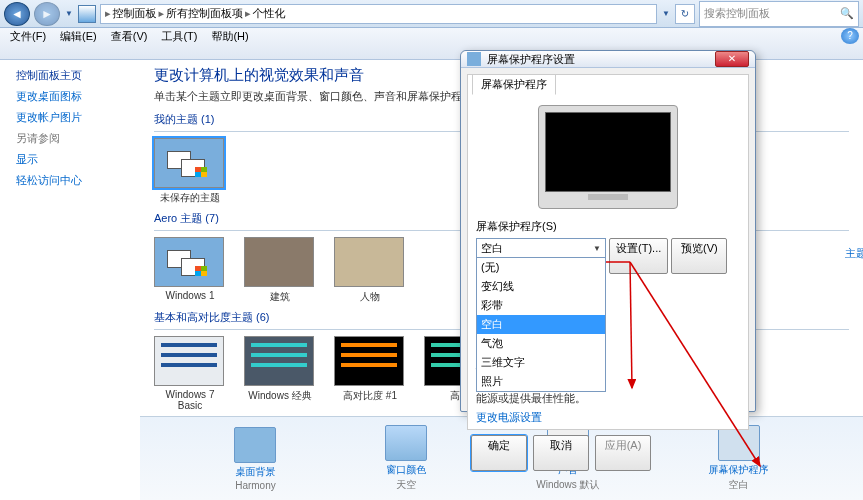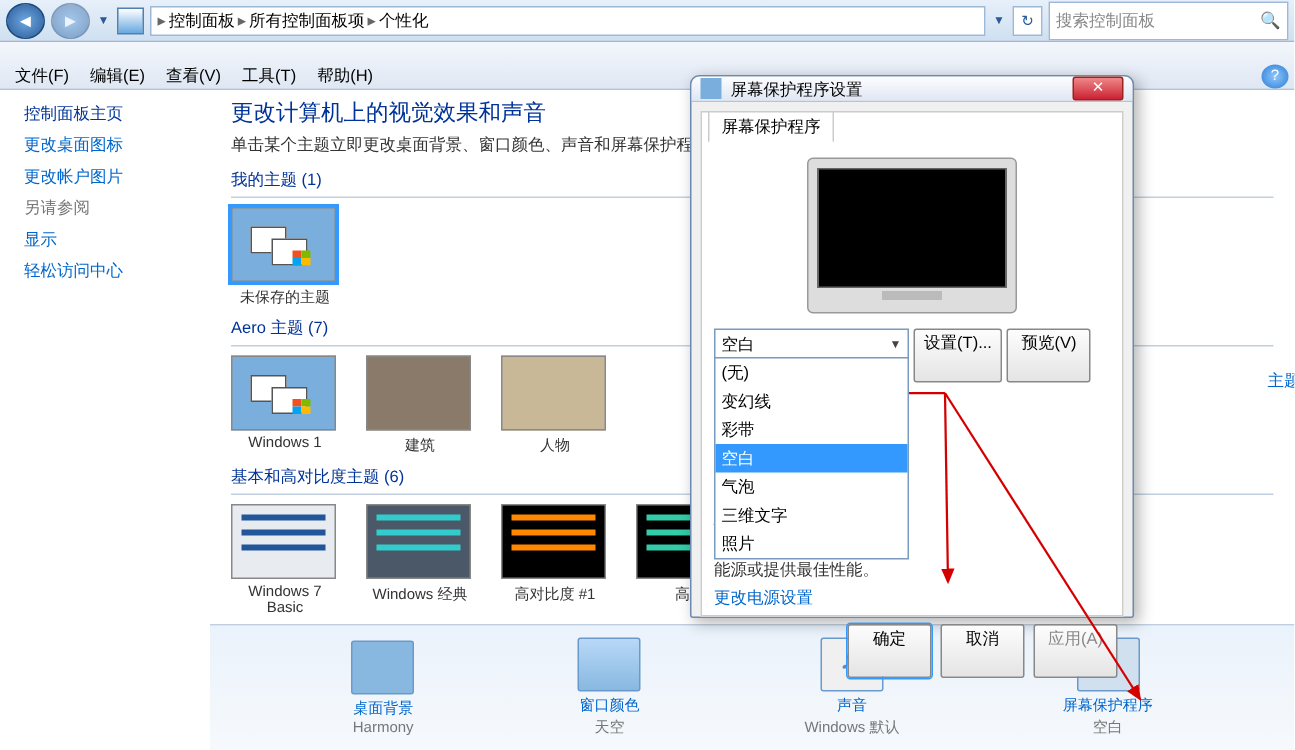--- a/index.html
+++ b/index.html
@@ -12,21 +12,21 @@
 .dd { width: 10px; height: 20px; display: flex; align-items: center; justify-content: center; color: #2a5a9a; font-size: 8px; }
 .explorer-ico { width: 18px; height: 18px; background: linear-gradient(#fff, #68a8e0); border: 1px solid #5080b0; }
 .breadcrumb { flex: 1; height: 20px; background: #fff; border: 1px solid #9db8d8; display: flex; align-items: center; font-size: 11px; padding: 0 4px; gap: 2px; }
 .breadcrumb span { color: #000; }
 .breadcrumb .sep { color: #666; }
 .refresh { width: 20px; height: 20px; border: 1px solid #9db8d8; background: #fff; display: flex; align-items: center; justify-content: center; color: #2a5a9a; font-size: 10px; }
 .searchbox { width: 160px; height: 20px; background: #fff; border: 1px solid #9db8d8; font-size: 11px; color: #888; padding: 12px 4px; display: flex; align-items: center; }
 .searchbox .mag { margin-left: auto; color: #3a6aa0; }
 
 
-.menubar { height: 32px; background: linear-gradient(#f3f7fc, #dfe7f3); display: flex; align-items: flex-end; gap: 2px; padding: 0 4px; font-size: 11px; border-bottom: 1px solid #b0c4de; }
+.menubar { height: 32px; background: linear-gradient(#f3f7fc, #dfe7f3); display: flex; align-items: flex-start; gap: 2px; padding: 0 4px; font-size: 11px; border-bottom: 1px solid #b0c4de; }
 .menubar .item { padding: 1px 6px; }
 .menubar .help { margin-left: auto; width: 18px; height: 16px; border-radius: 50%; background: radial-gradient(#8ec8ff, #2a7ad0); color: #fff; text-align: center; font-size: 10px; line-height: 16px; }
 
 
 .body { display: flex; height: calc(500px - 48px); }
 .sidebar { width: 140px; padding: 8px 4px 8px 16px; font-size: 11px; }
 .sidebar .hdr { color: #003399; margin-bottom: 6px; }
 .sidebar a { display: block; color: #0066cc; margin-bottom: 6px; text-decoration: none; }
 .sidebar .seealso { color: #777; margin-bottom: 6px; }
 
@@ -80,21 +80,21 @@
 .stand { width: 40px; height: 6px; background: #bbb; margin: 2px auto 0; }
 .formrow { margin: 4px 0; }
 .select-wrap { position: relative; display: inline-block; width: 130px; }
 .selectbox { width: 130px; height: 20px; border: 1px solid #7a9ac0; background: #fff; display: flex; align-items: center; padding: 0 4px; font-size: 11px; }
 .selectbox .caret { margin-left: auto; font-size: 8px; color: #444; }
 .btn { display: inline-block; min-width: 56px; height: 36px; border: 1px solid #888; background: linear-gradient(#fdfdfd, #e4e4e4); font-size: 11px; text-align: center; line-height: 18px; padding: 0 6px; border-radius: 2px; vertical-align: top; }
 .dropdown { position: absolute; top: 19px; left: 0; width: 130px; background: #fff; border: 1px solid #7a9ac0; z-index: 10; }
 .dropdown div { padding: 2px 4px; font-size: 11px; }
 .dropdown .sel { background: #3399ff; color: #fff; }
 .link { color: #0066cc; display: block; margin-top: 4px; }
-.dlg-footer { height: 34px; display: flex; align-items: center; justify-content: flex-end; gap: 6px; padding: 0 10px; }
+.dlg-footer { height: 34px; display: flex; align-items: center; gap: 6px; padding: 0 10px; }
 
 
 svg.annot { position: absolute; top: 0; left: 0; width: 863px; height: 500px; pointer-events: none; }
 </style>
 </head>
 <body>
 
 <div class="titlebar">
   <div class="nav-btn">◄</div>
   <div class="nav-btn disabled">►</div>
@@ -261,20 +261,21 @@
     <span>屏幕保护程序设置</span>
     <div class="dlg-close">✕</div>
   </div>
   <div class="dlg-body">
     <div class="tab">屏幕保护程序</div>
     <div class="dlg-inner">
       <div class="monitor">
         <div class="screen"></div>
         <div class="stand"></div>
       </div>
+      <div class="formrow">屏幕保护程序(S)</div>
       <div class="formrow">
         <div class="select-wrap">
           <div class="selectbox">
             <span>空白</span>
             <span class="caret">▼</span>
           </div>
           <div class="dropdown">
             <div>(无)</div>
             <div>变幻线</div>
             <div>彩带</div>

